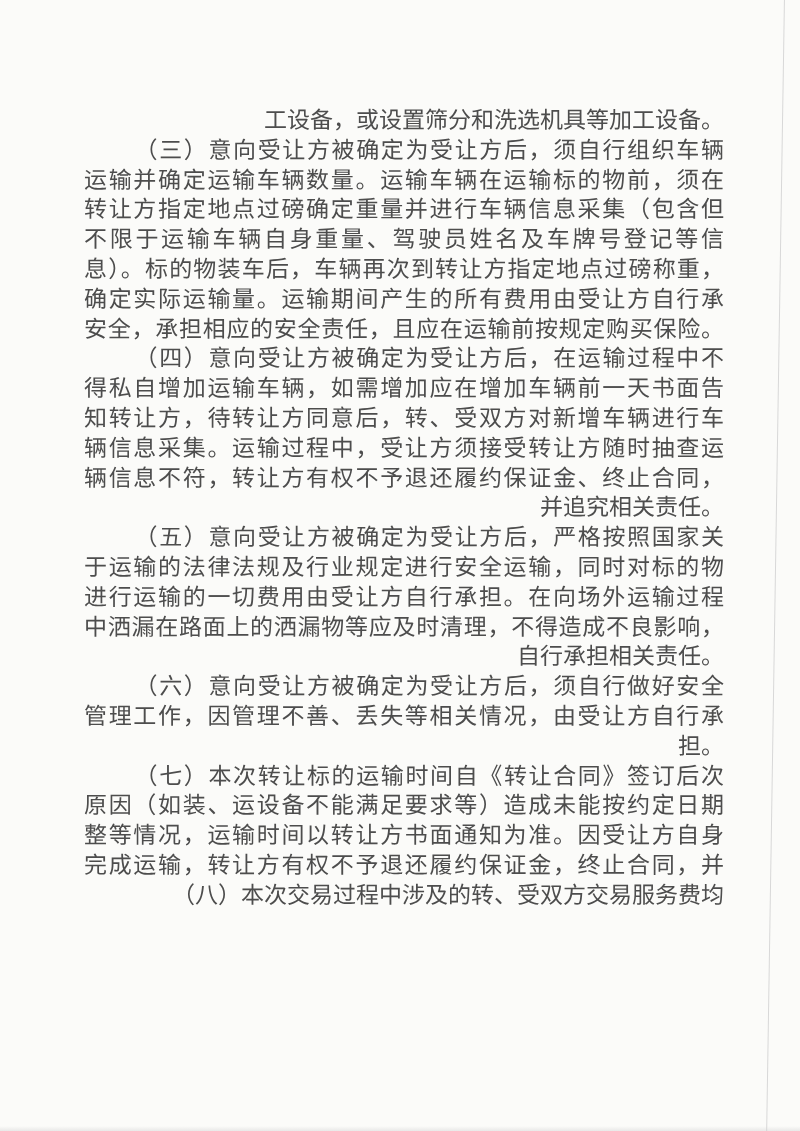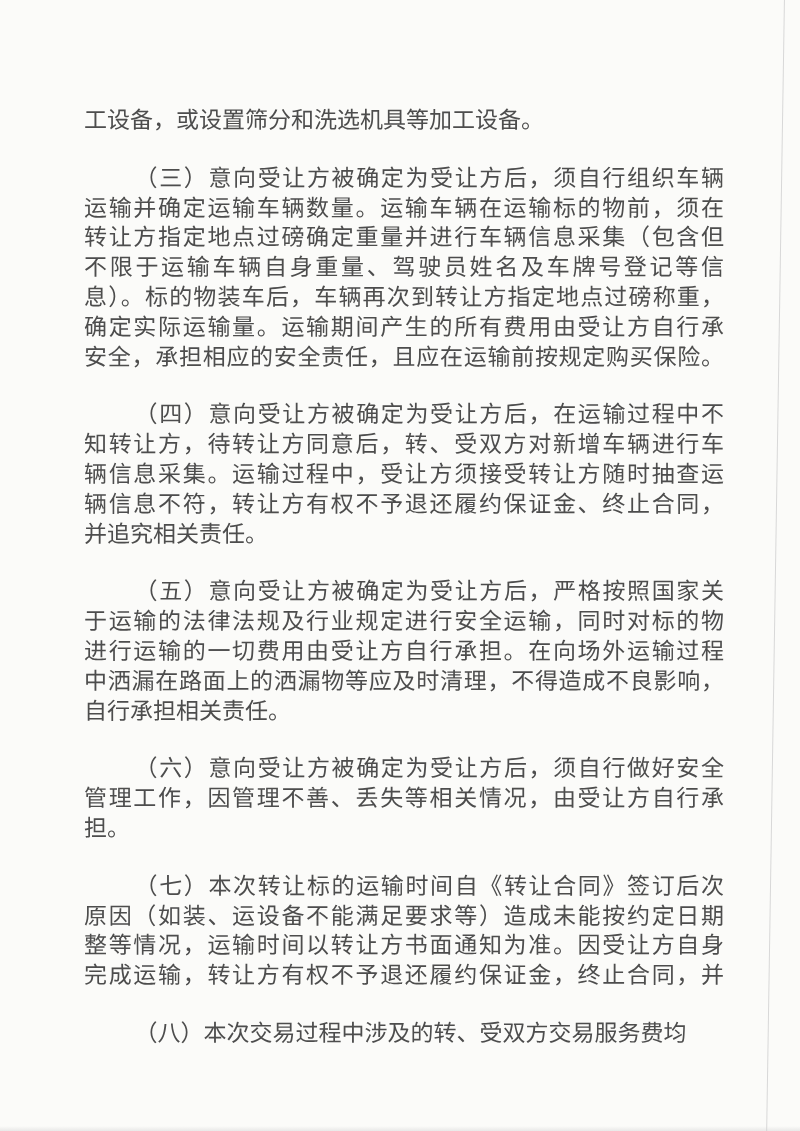--- a/index.html
+++ b/index.html
@@ -25,30 +25,29 @@
     left: 84px;
     top: 106px;
     width: 640px;
     font-size: 23px;
     line-height: 29.8px;
     color: var(--ink, #4d4d4d);
     font-weight: 400;
     letter-spacing: 0;
   }
   .line {
-    text-align: left;
+    text-align: right;
     white-space: normal;
   }
   .line.j {
     text-align: justify;
     text-align-last: justify;
   }
   .line.ind {
     text-indent: 2.2em;
-    margin-top: 28px;
   }
   
   .scan-artifact {
     position: absolute;
     left: 784px;
     top: -4px;
     width: 1px;
     height: 1140px;
     background: var(--scanline, #d8d8d8);
     transform: rotate(0.9deg);
@@ -71,20 +70,21 @@
   <div class="text-block" id="text-block">
       <div class="line">工设备，或设置筛分和洗选机具等加工设备。</div>
       <div class="line j ind">（三）意向受让方被确定为受让方后，须自行组织车辆</div>
       <div class="line j">运输并确定运输车辆数量。运输车辆在运输标的物前，须在</div>
       <div class="line j">转让方指定地点过磅确定重量并进行车辆信息采集（包含但</div>
       <div class="line j">不限于运输车辆自身重量、驾驶员姓名及车牌号登记等信</div>
       <div class="line j">息）。标的物装车后，车辆再次到转让方指定地点过磅称重，</div>
       <div class="line j">确定实际运输量。运输期间产生的所有费用由受让方自行承</div>
       <div class="line j">安全，承担相应的安全责任，且应在运输前按规定购买保险。</div>
       <div class="line j ind">（四）意向受让方被确定为受让方后，在运输过程中不</div>
+      <div class="line j">得私自增加运输车辆，如需增加应在增加车辆前一天书面告</div>
       <div class="line j">知转让方，待转让方同意后，转、受双方对新增车辆进行车</div>
       <div class="line j">辆信息采集。运输过程中，受让方须接受转让方随时抽查运</div>
       <div class="line j">辆信息不符，转让方有权不予退还履约保证金、终止合同，</div>
       <div class="line">并追究相关责任。</div>
       <div class="line j ind">（五）意向受让方被确定为受让方后，严格按照国家关</div>
       <div class="line j">于运输的法律法规及行业规定进行安全运输，同时对标的物</div>
       <div class="line j">进行运输的一切费用由受让方自行承担。在向场外运输过程</div>
       <div class="line j">中洒漏在路面上的洒漏物等应及时清理，不得造成不良影响，</div>
       <div class="line">自行承担相关责任。</div>
       <div class="line j ind">（六）意向受让方被确定为受让方后，须自行做好安全</div>

